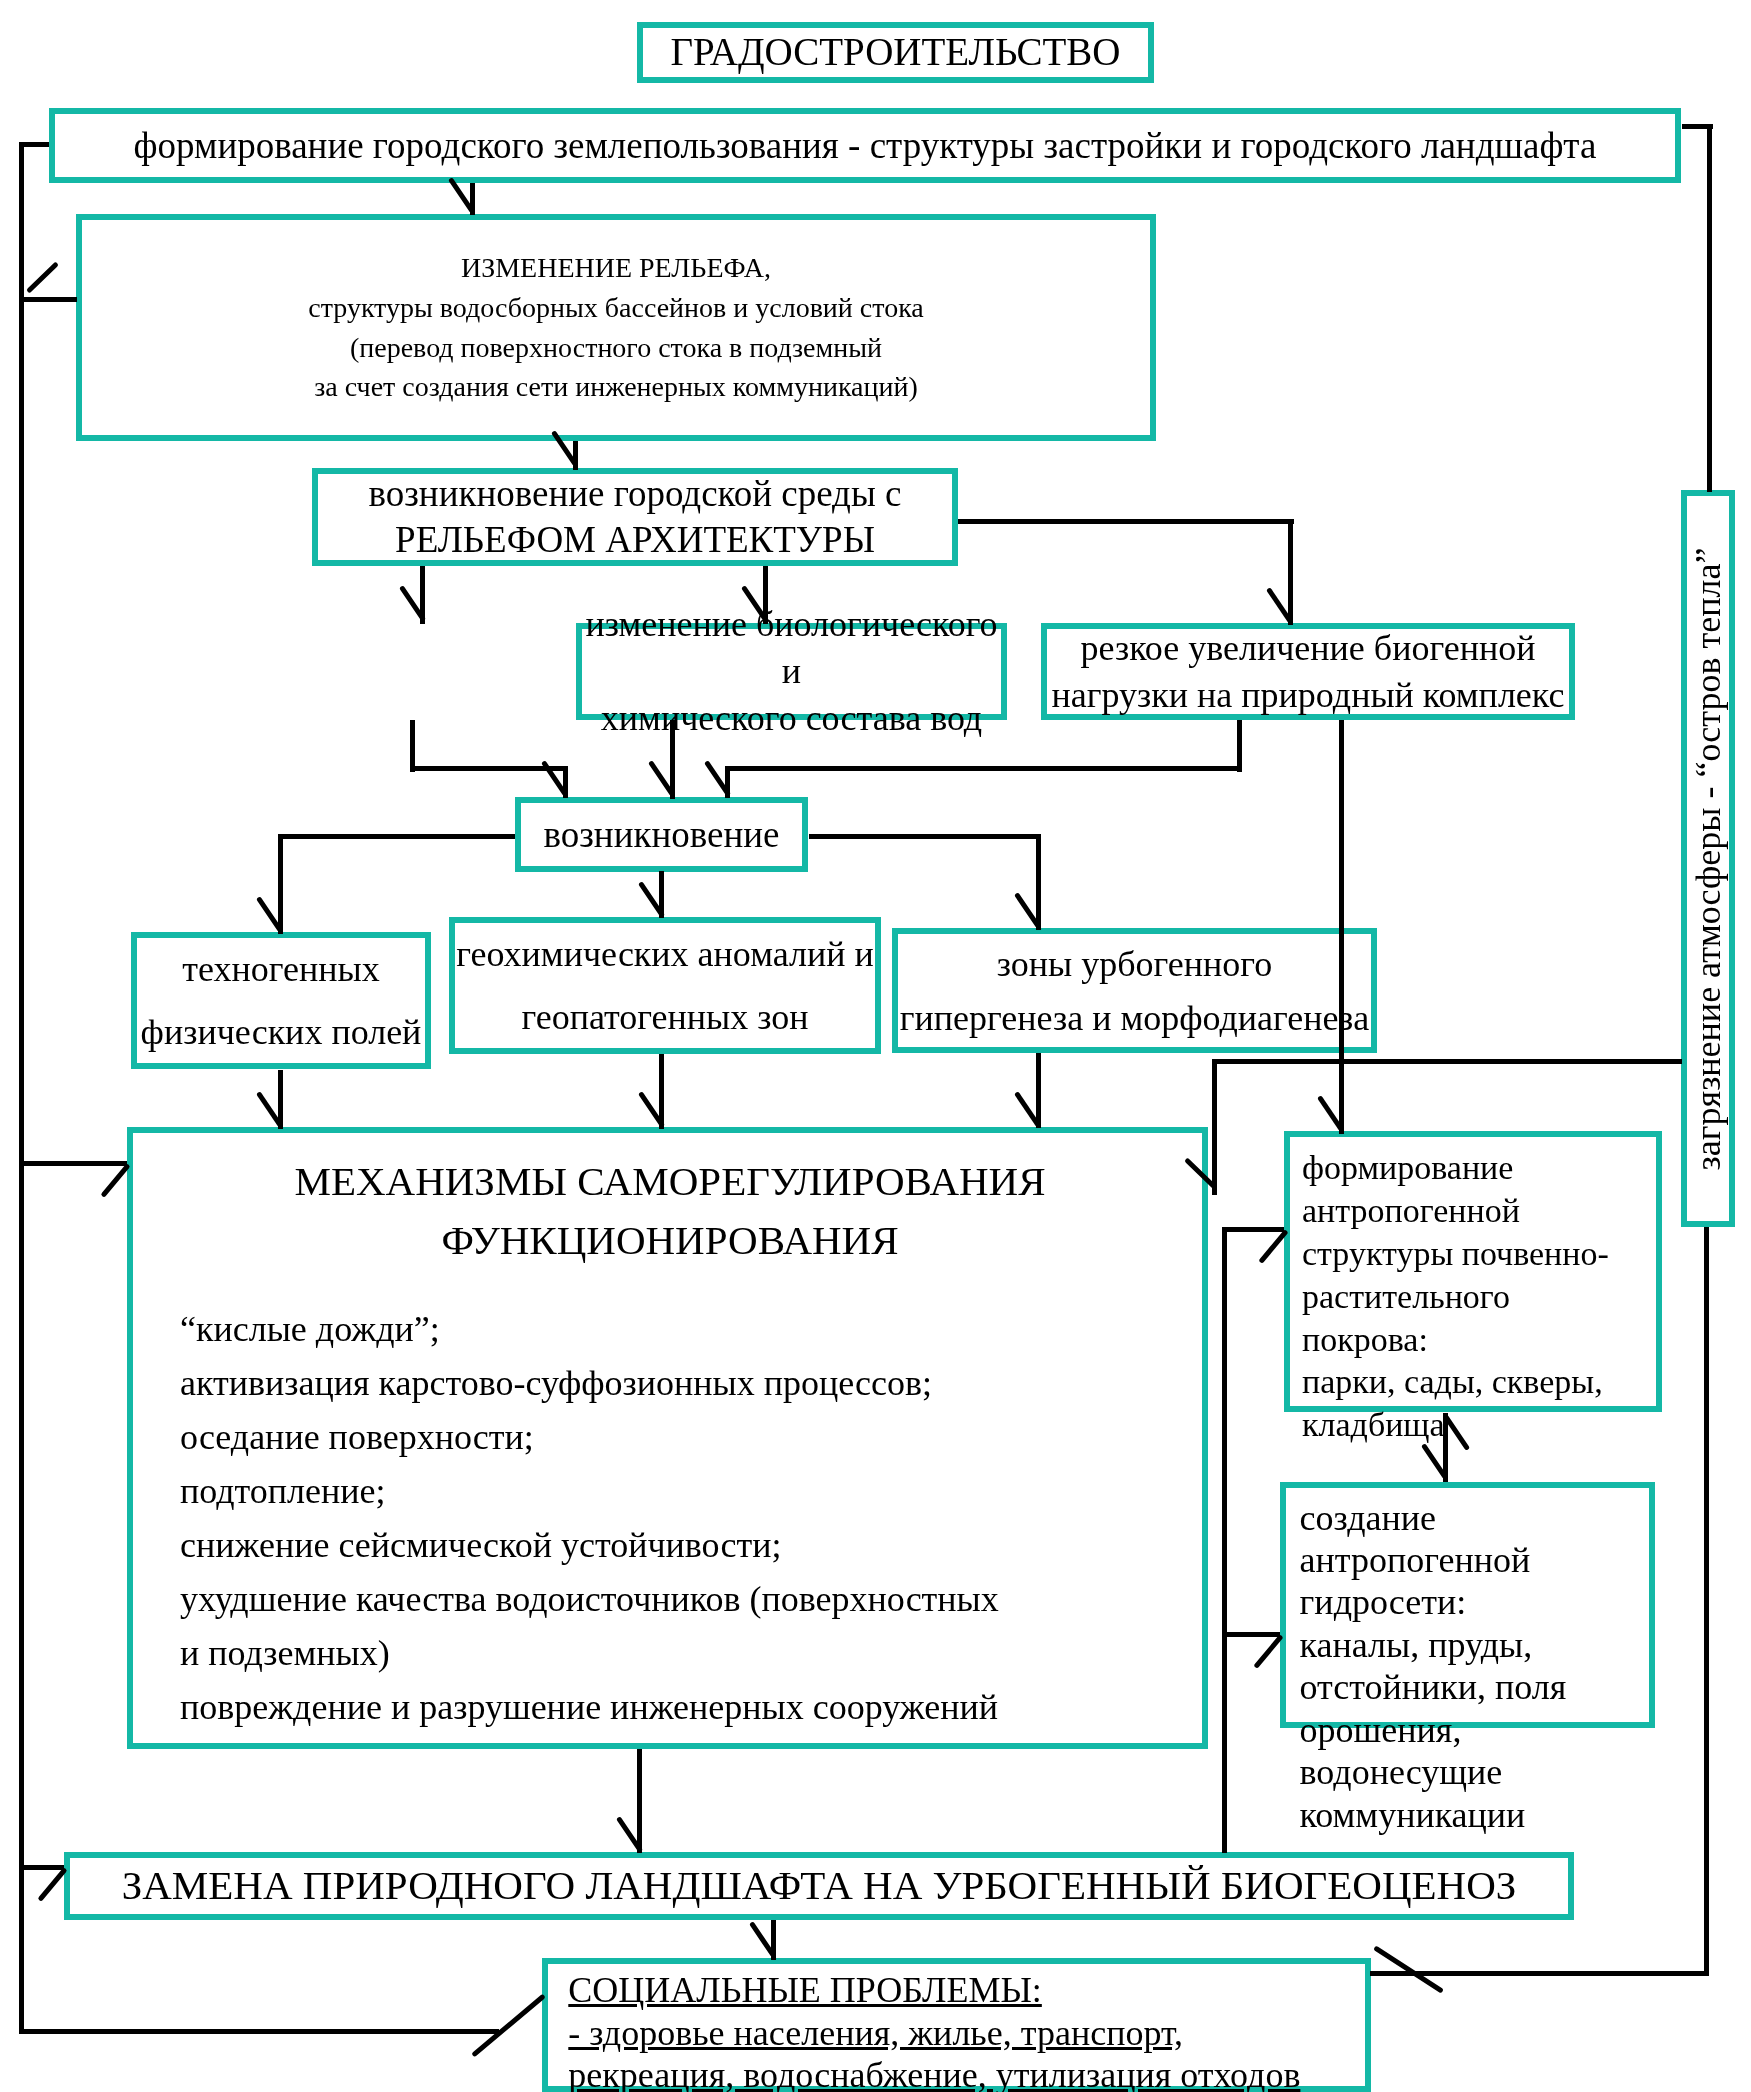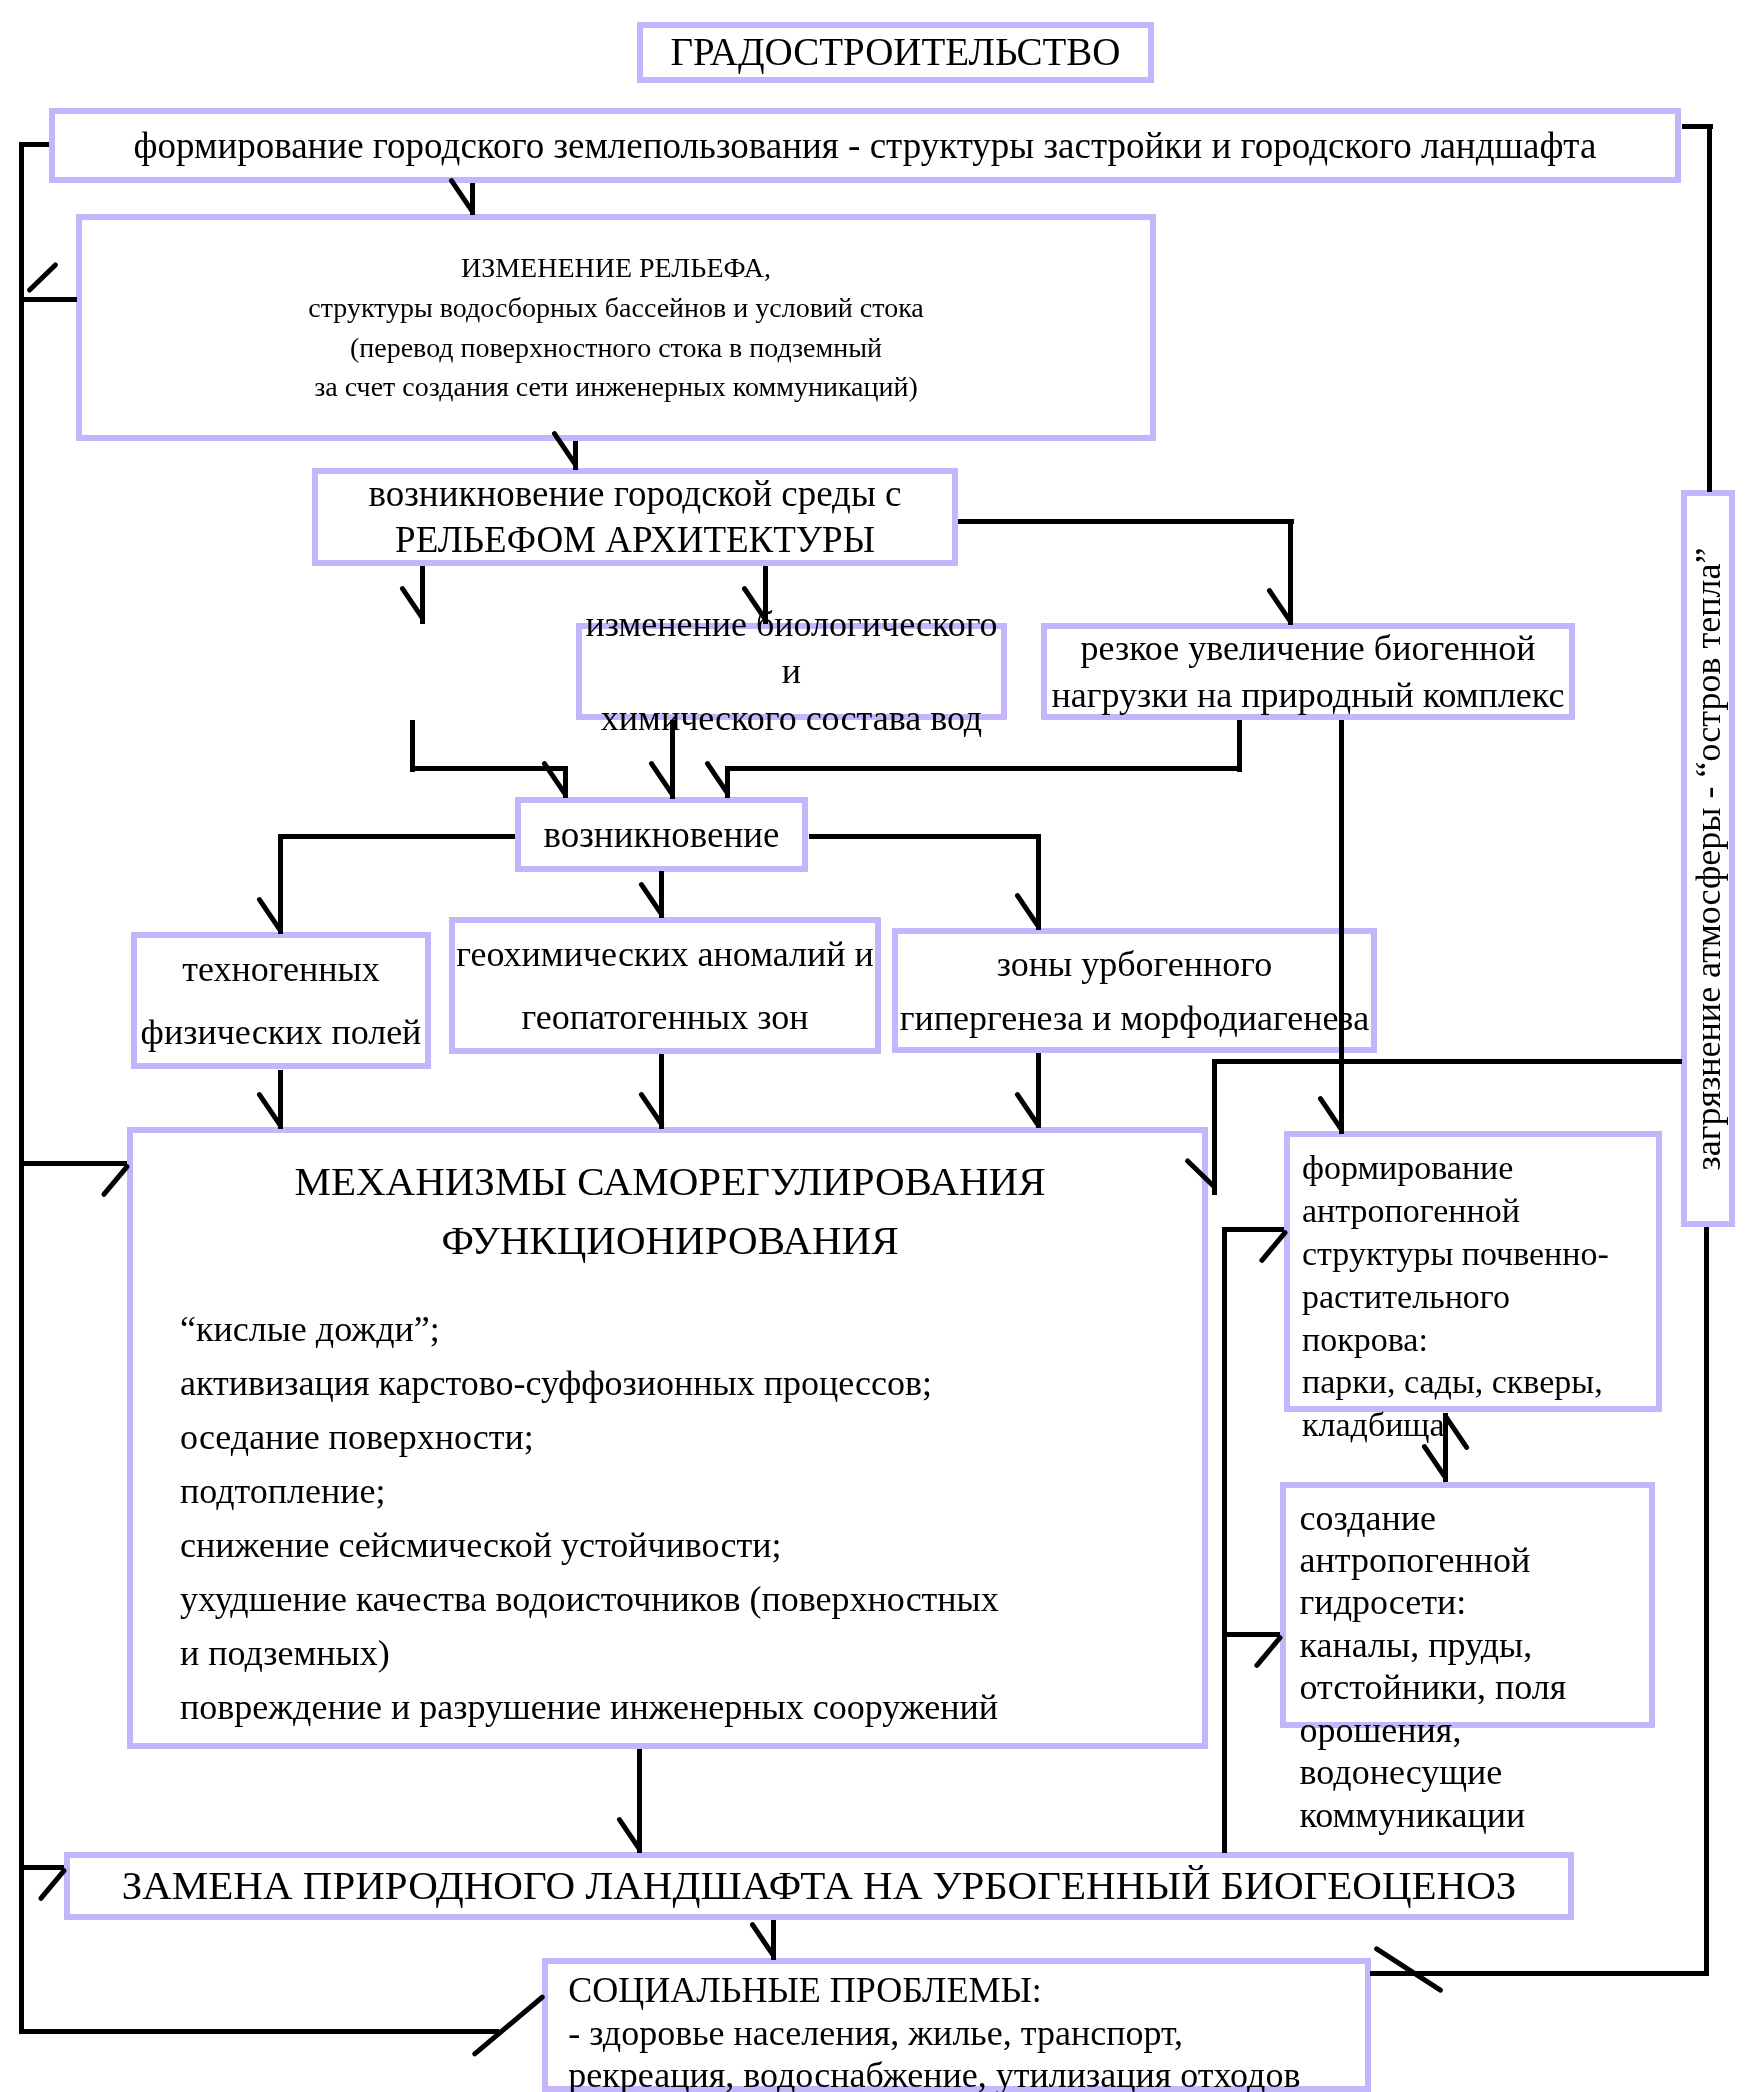--- a/index.html
+++ b/index.html
@@ -7,21 +7,21 @@
     position:relative;
     width:1752px;height:2093px;
     background:#ffffff;
     font-family:"Liberation Serif","DejaVu Serif",serif;
     color:#000;
     overflow:hidden;
   }
   .box{
     position:absolute;
     box-sizing:border-box;
-    border:6px solid #c4b5fd;
+    border:6px solid #14b8a6;
     background:#fff;
     display:flex;
     flex-direction:column;
     justify-content:center;
     align-items:center;
     text-align:center;
     line-height:1.45;
   }
   .box.thick{border-width:6.8px;}
   .box.left{align-items:flex-start;text-align:left;justify-content:flex-start;}
@@ -125,21 +125,21 @@
   </div>
 
   <div class="box" style="left:1681px;top:490px;width:54px;height:737px;">
     <div class="strip-inner">загрязнение атмосферы - “остров тепла”</div>
   </div>
 
   <div class="box thick" style="left:64px;top:1852px;width:1510px;height:68px;font-size:41px;">
     <div>ЗАМЕНА ПРИРОДНОГО ЛАНДШАФТА НА УРБОГЕННЫЙ БИОГЕОЦЕНОЗ</div>
   </div>
 
-  <div class="box thick left" style="left:542px;top:1958px;width:829px;height:134px;padding:5.1px 20.3px;font-size:36px;line-height:1.18;">
+  <div class="box thick left" style="left:542px;top:1958px;width:829px;height:134px;padding:5.1px 20.3px;font-size:36px;line-height:1.18;text-decoration:underline;">
     <div>СОЦИАЛЬНЫЕ ПРОБЛЕМЫ:</div>
     <div>- здоровье населения, жилье, транспорт,</div>
     <div>рекреация, водоснабжение, утилизация отходов</div>
   </div>
 
   <div class="ln" style="left:470px;top:183px;width:5.1px;height:32px;"></div>
   <div class="tk" style="left:441px;top:193px;width:41px;transform:rotate(56deg);"></div>
 
   <div class="ln" style="left:573px;top:441px;width:5.1px;height:29px;"></div>
   <div class="tk" style="left:544px;top:446px;width:41px;transform:rotate(56deg);"></div>

